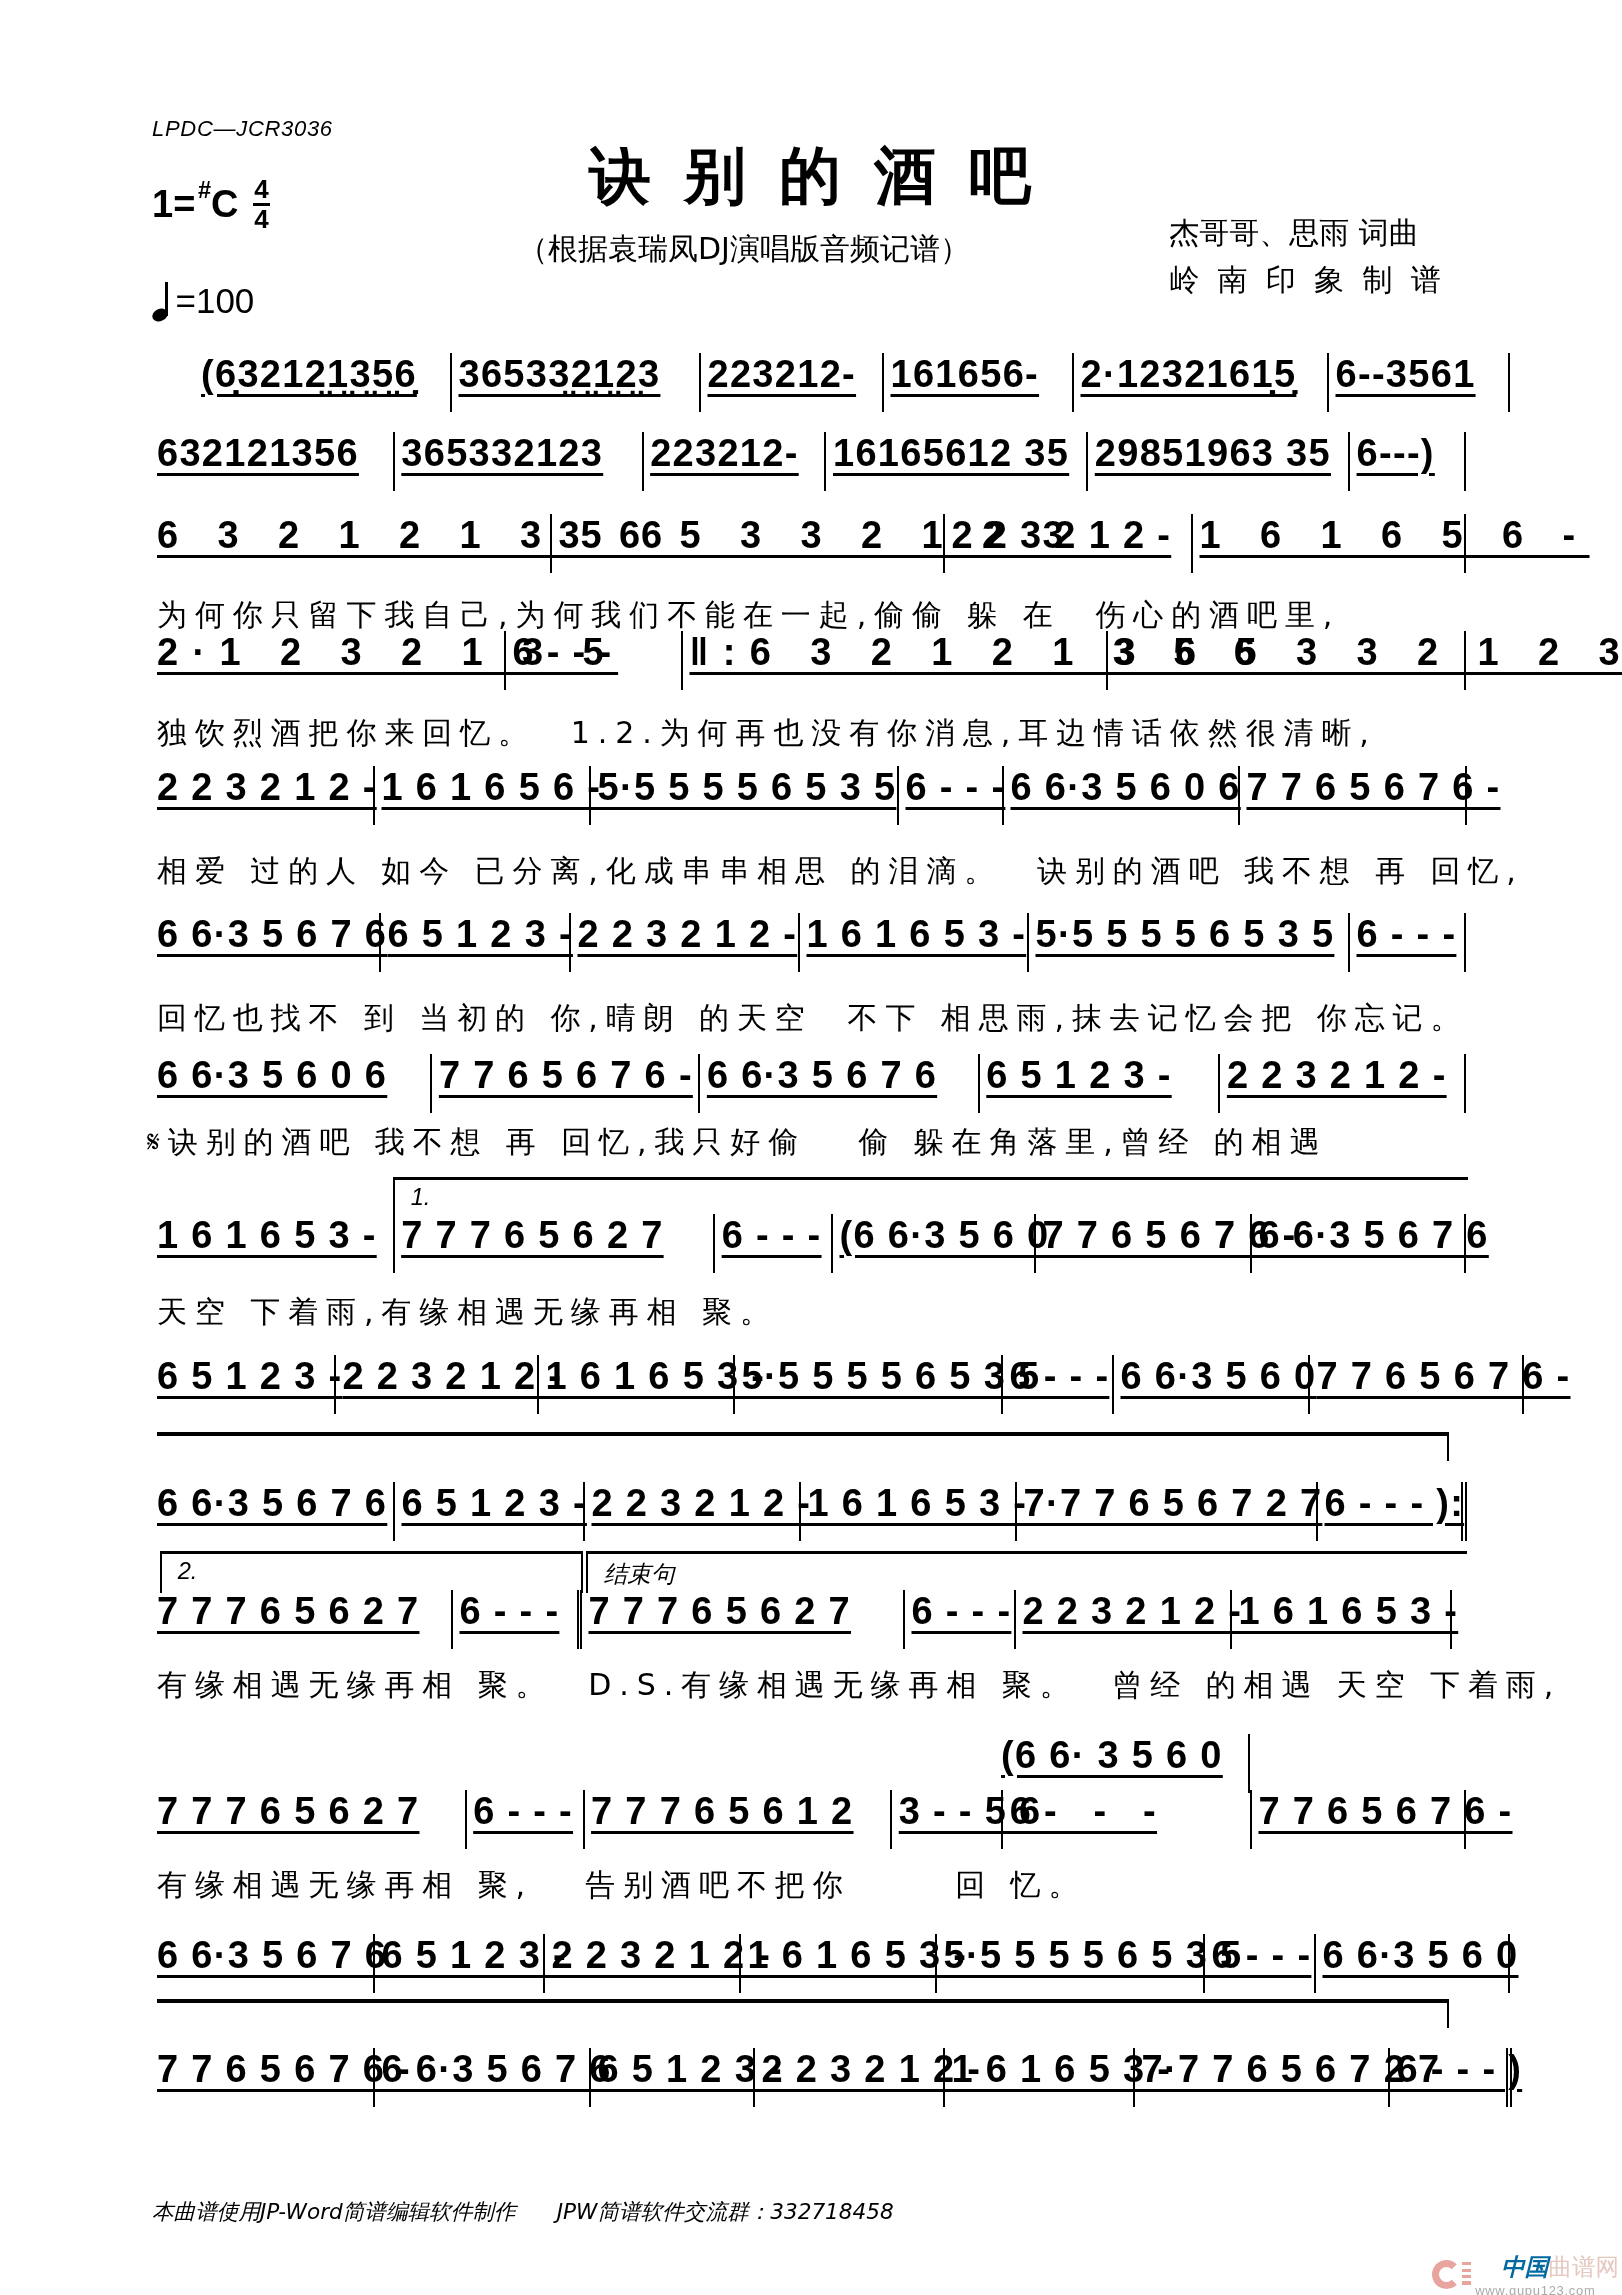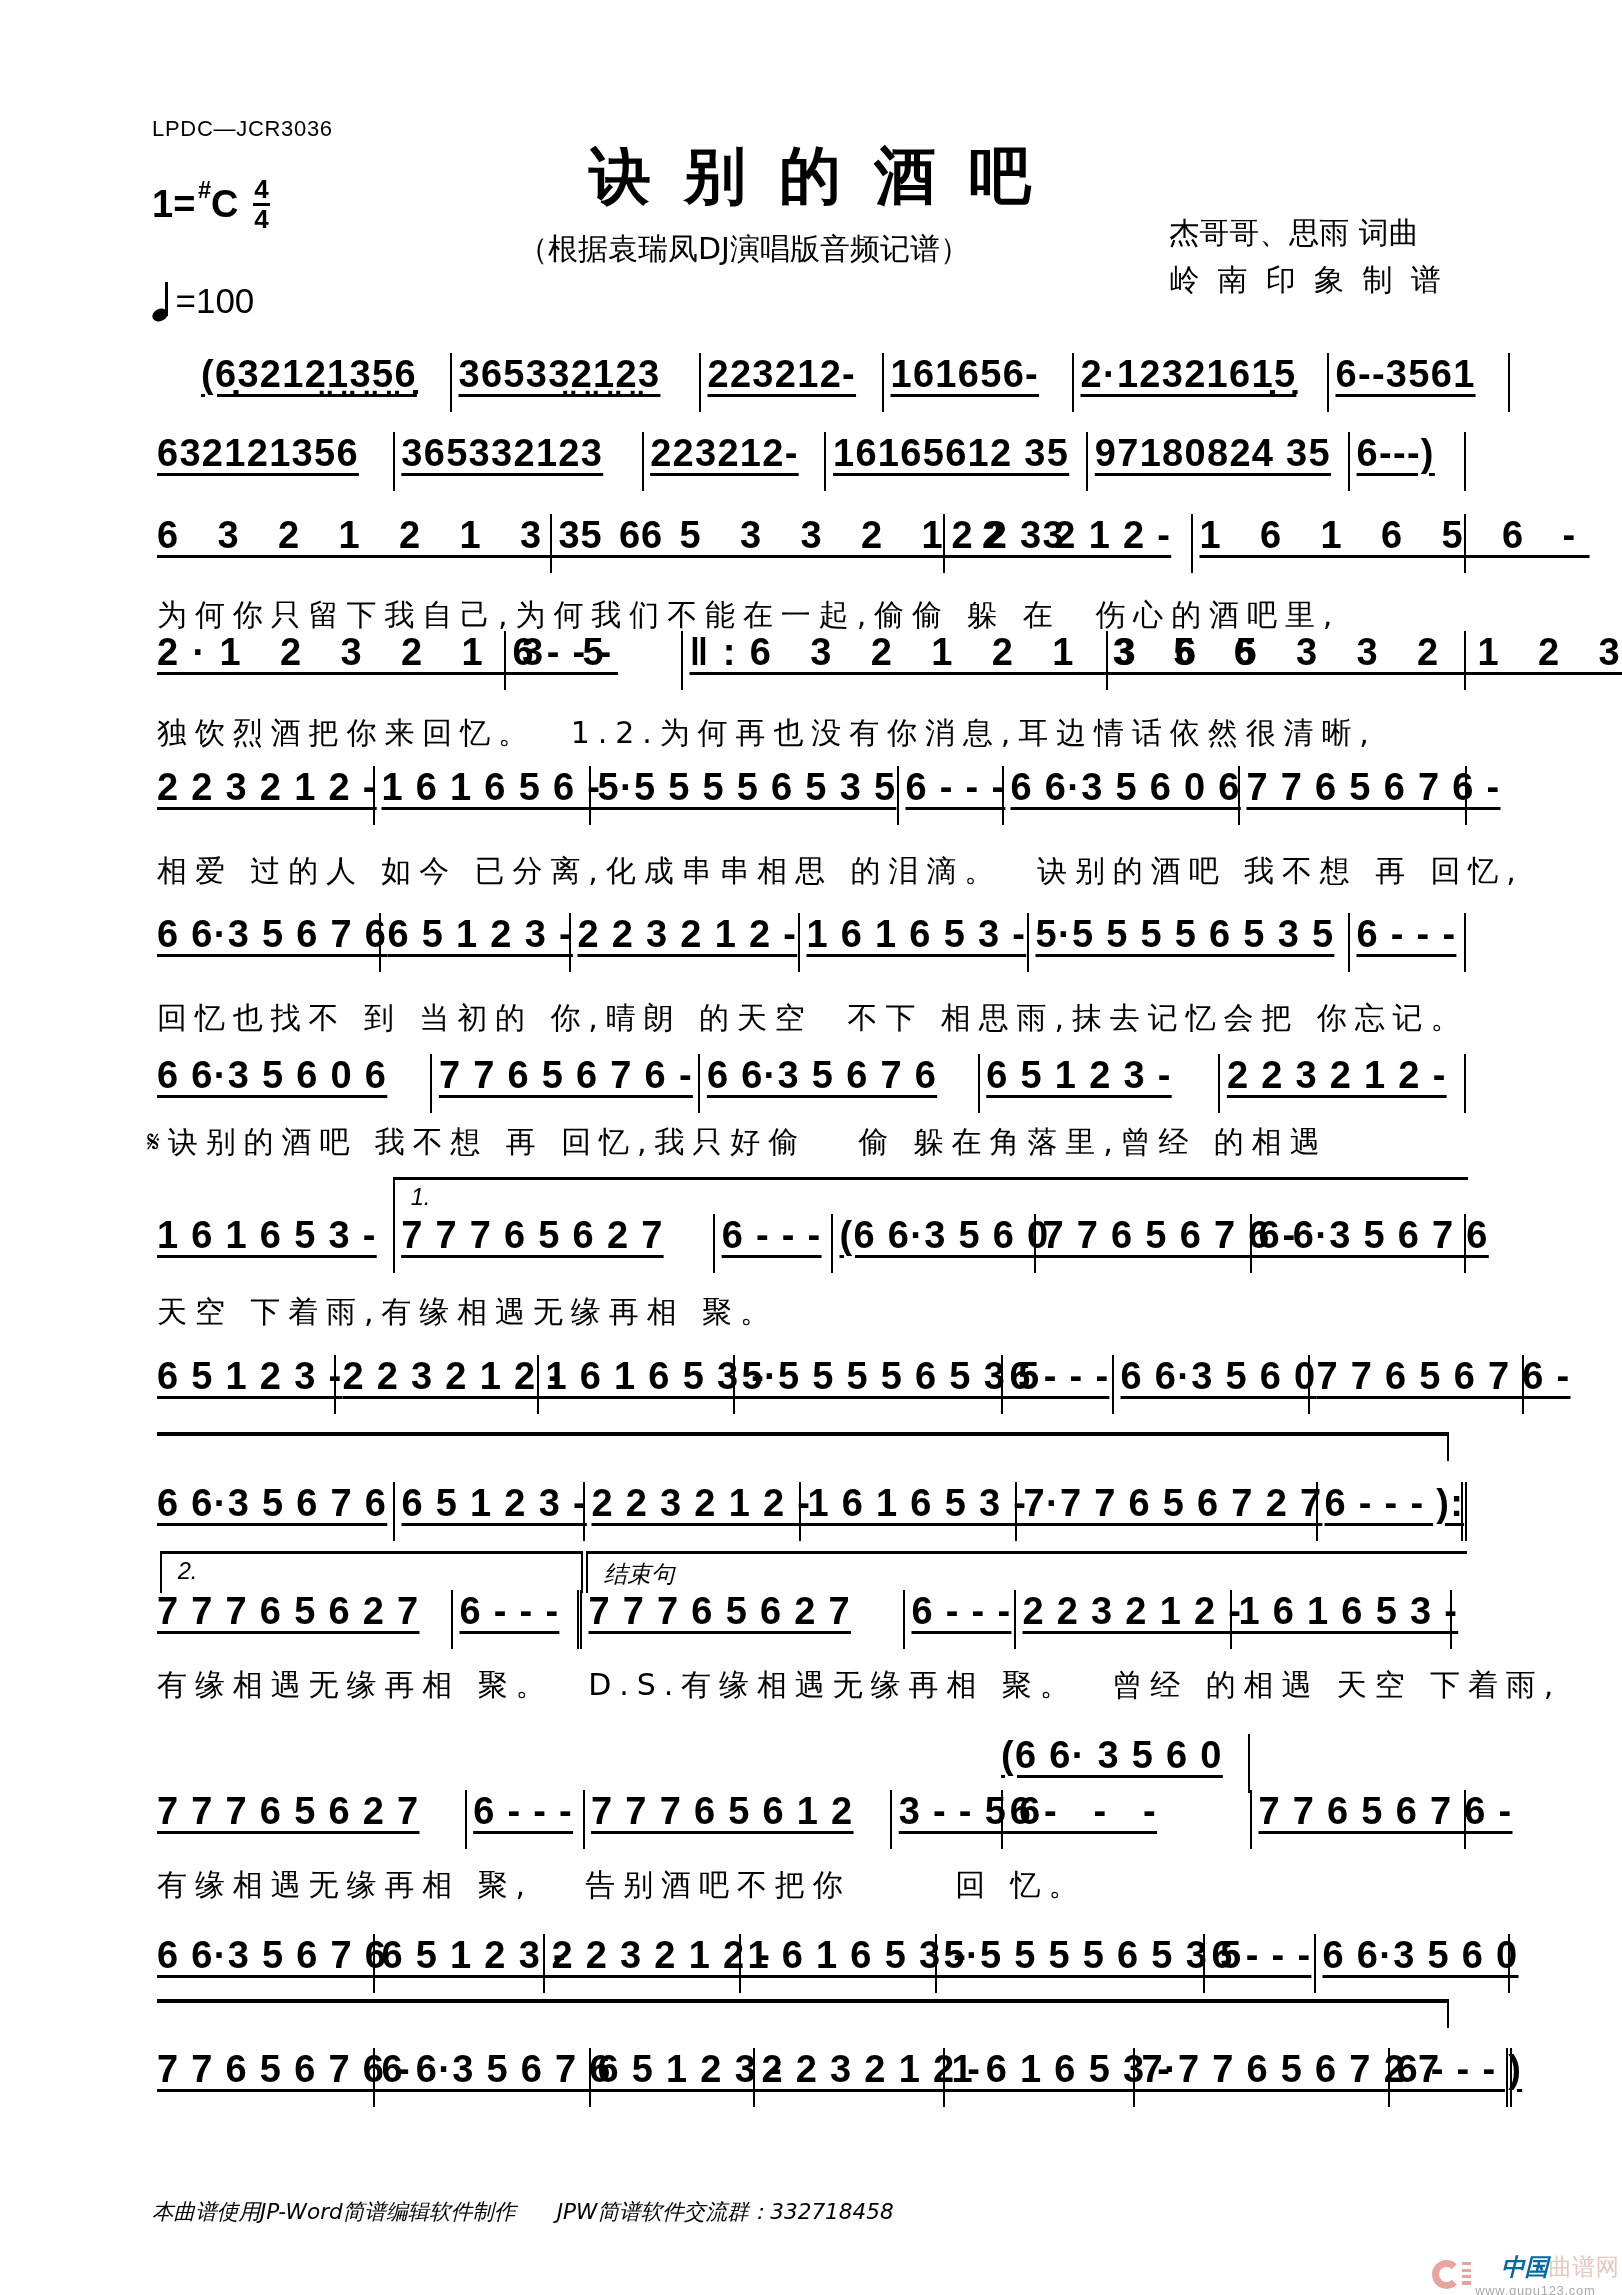--- a/index.html
+++ b/index.html
@@ -1,19 +1,19 @@
 <!DOCTYPE html>
 <html style="font-size:10.5px"><head>
 <meta charset="utf-8">
 <style>
   html, body { margin: 0; padding: 0; background: #ffffff; }
   body { width: 1623px; height: 2295px; position: relative; overflow: hidden;
          font-family: "Liberation Sans", "DejaVu Sans", sans-serif; color: #000; }
   .abs { position: absolute; }
-  #code { left: 152px; top: 116px; font-size: 22px; letter-spacing: 0.7px; }
+  #code { left: 152px; top: 116px; font-size: 22px; font-style: italic; letter-spacing: 0.7px; }
   #title { left: 15px; width: 1623px; top: 134px; text-align: center; font-family: "DejaVu Serif", serif;
            font-size: 62px; font-weight: bold; letter-spacing: 33px; }
   #subtitle { left: 0; width: 1488px; top: 229px; text-align: center; font-size: 30px; font-family: "DejaVu Sans", sans-serif; }
   #key { left: 152px; top: 177px; font-size: 38px; font-weight: bold; display: flex; align-items: center; }
   #key .sharp { font-size: 23.6px; position: relative; top: -14.4px; margin-left: 2.6px; }
   #key .meter { display: inline-flex; flex-direction: column; align-items: center; font-size: 26px; line-height: 25px; margin-left: 14.4px; }
   #key .meter .bar { width: 17px; height: 2.6px; background: #000; margin: 1.3px 0; }
   #tempo { left: 152px; top: 281px; font-size: 35px; display: flex; align-items: flex-end; }
   #tempo .note { display: inline-block; position: relative; width: 17px; height: 39px; margin-right: 6.5px; }
   #tempo .note .stem { position: absolute; right: 1.3px; top: 0; width: 2.6px; height: 34px; background: #000; }
@@ -106,21 +106,21 @@
   <div class="measure" style="width:249px">
       <span class="notes">365332123</span>
     </div>
   <div class="measure" style="width:183px">
       <span class="notes">223212-</span>
     </div>
   <div class="measure" style="width:262px">
       <span class="notes">16165612 35</span>
     </div>
   <div class="measure" style="width:262px">
-      <span class="notes">97180824 35</span>
+      <span class="notes">29851963 35</span>
     </div>
   <div class="measure last-bar" style="width:118px">
       <span class="notes">6---)</span>
     </div>
 </div>
 
 <div class="row" style="top:514px;">
   <div class="measure first" style="width:393px">
       <span class="notes wide">6 3 2 1 2 1 3 5 6</span>
     </div>

